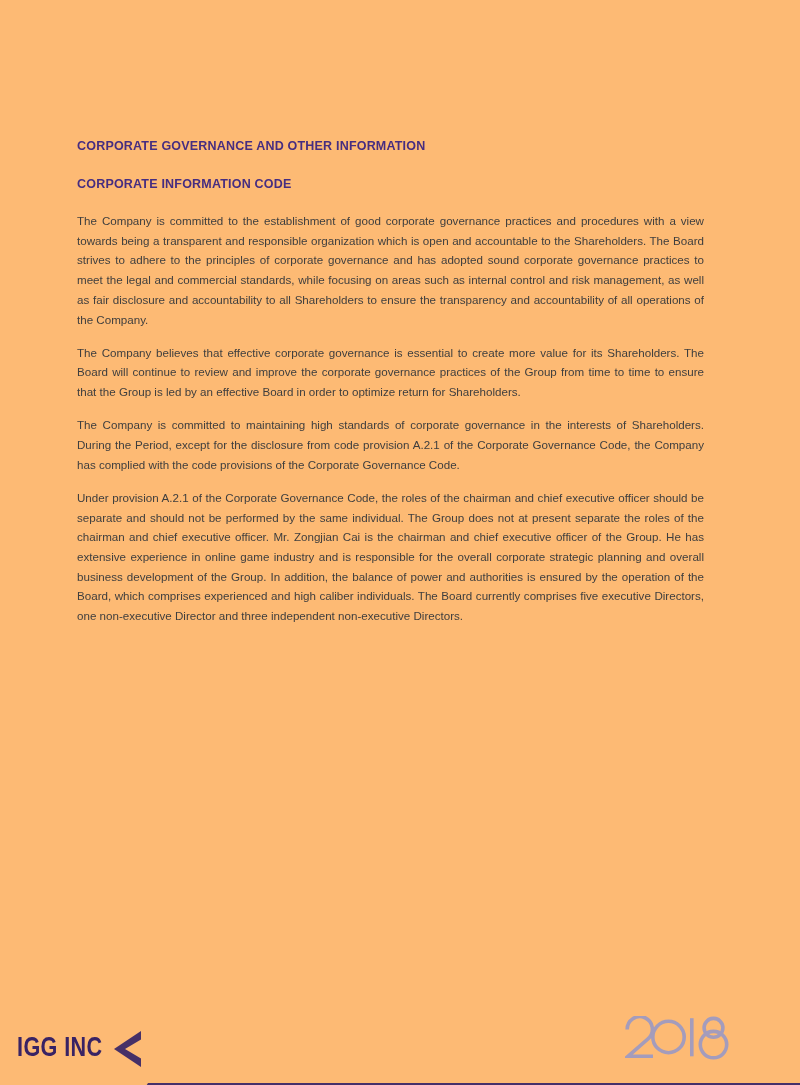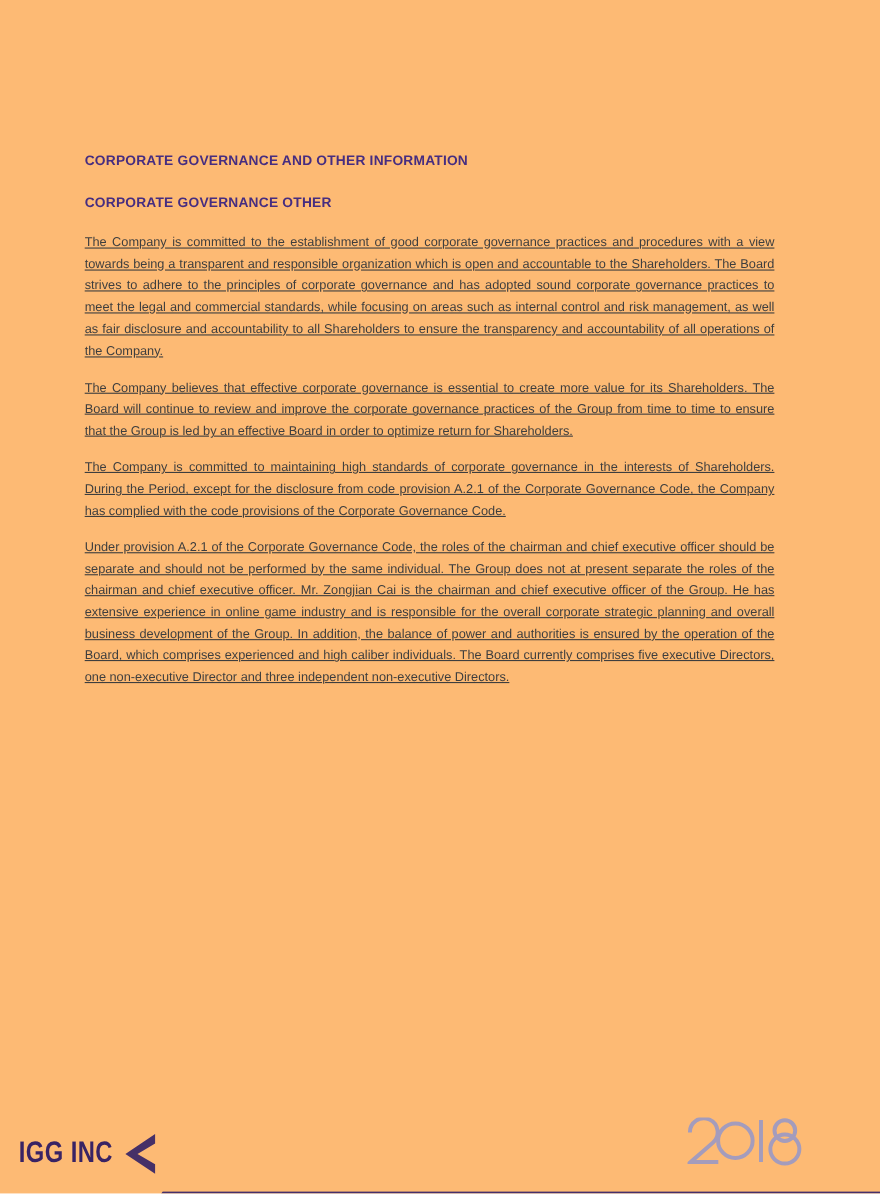--- a/index.html
+++ b/index.html
@@ -28,21 +28,20 @@
     margin: 0;
   }
   .section-heading    { margin-bottom: 24px; }
   .subsection-heading { margin-bottom: 20px; }
   .body-paragraph {
     font-size: 11.6px;
     line-height: 19.7px;
     color: #3e3e3e;
     text-align: justify;
     margin: 0 0 13.5px 0;
-    text-decoration: underline;
   }
 
   
   .footer { position: absolute; left: 0; top: 0; width: 694px; height: 1085px; pointer-events: none; }
   .footer-logo-text {
     position: absolute;
     left: 17px;
     top: 1032px;
     font-size: 27px;
     line-height: 30px;
@@ -97,21 +96,21 @@
     top: 1016px;
   }
 </style>
 </head>
 <body>
 
 <div class="page">
 
   <div class="content">
     <h1 class="section-heading">CORPORATE GOVERNANCE AND OTHER INFORMATION</h1>
-    <h2 class="subsection-heading">CORPORATE GOVERNANCE OTHER</h2>
+    <h2 class="subsection-heading">CORPORATE INFORMATION CODE</h2>
     <p class="body-paragraph">The Company is committed to the establishment of good corporate governance practices and procedures with a view towards being a transparent and responsible organization which is open and accountable to the Shareholders. The Board strives to adhere to the principles of corporate governance and has adopted sound corporate governance practices to meet the legal and commercial standards, while focusing on areas such as internal control and risk management, as well as fair disclosure and accountability to all Shareholders to ensure the transparency and accountability of all operations of the Company.</p>
     <p class="body-paragraph">The Company believes that effective corporate governance is essential to create more value for its Shareholders. The Board will continue to review and improve the corporate governance practices of the Group from time to time to ensure that the Group is led by an effective Board in order to optimize return for Shareholders.</p>
     <p class="body-paragraph">The Company is committed to maintaining high standards of corporate governance in the interests of Shareholders. During the Period, except for the disclosure from code provision A.2.1 of the Corporate Governance Code, the Company has complied with the code provisions of the Corporate Governance Code.</p>
     <p class="body-paragraph">Under provision A.2.1 of the Corporate Governance Code, the roles of the chairman and chief executive officer should be separate and should not be performed by the same individual. The Group does not at present separate the roles of the chairman and chief executive officer. Mr. Zongjian Cai is the chairman and chief executive officer of the Group. He has extensive experience in online game industry and is responsible for the overall corporate strategic planning and overall business development of the Group.  In addition, the balance of power and authorities is ensured by the operation of the Board, which comprises experienced and high caliber individuals. The Board currently comprises five executive Directors, one non-executive Director and three independent non-executive Directors.</p>
   </div>
 
   <div class="footer">
 
     <div class="footer-logo-text">IGG INC</div>
 

